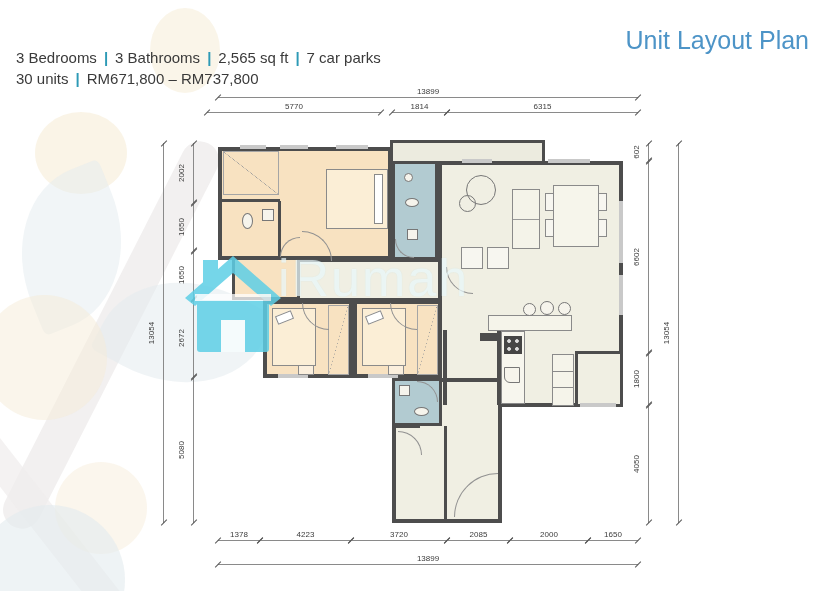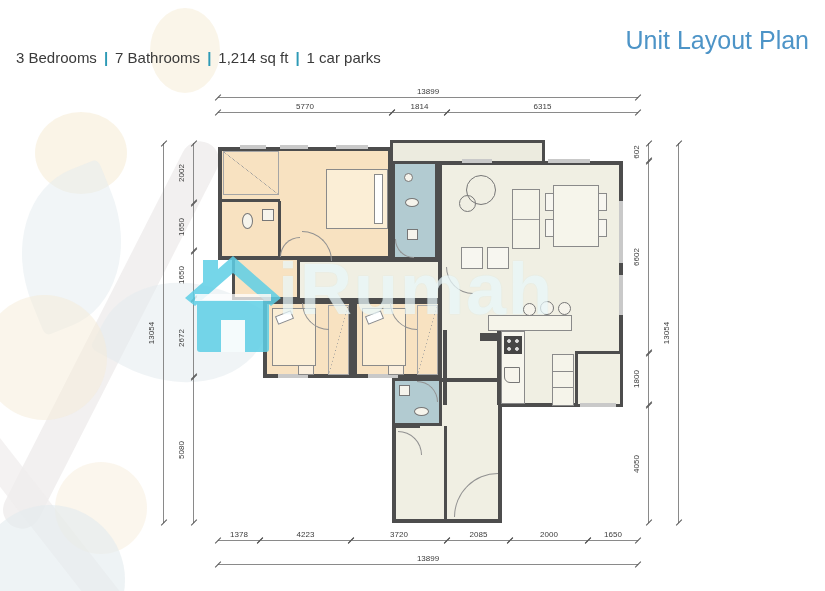--- a/index.html
+++ b/index.html
@@ -56,41 +56,44 @@
   .dim-h::before{width:8px;height:1px;left:-4px;top:-1px;transform:rotate(-45deg);}
   .dim-h::after{width:8px;height:1px;right:-4px;top:-1px;transform:rotate(-45deg);}
   .dim-v::before{width:8px;height:1px;left:-4px;top:0;transform:rotate(-45deg);}
   .dim-v::after{width:8px;height:1px;left:-4px;bottom:0;transform:rotate(-45deg);}
   .dim-h>span{position:absolute;left:50%;top:-2px;transform:translate(-50%,-100%);
     font-size:8px;color:#3c3c3c;white-space:nowrap;}
   .dim-v>span{position:absolute;left:-13px;top:50%;transform:translate(-50%,-50%) rotate(-90deg);
     font-size:8px;color:#3c3c3c;white-space:nowrap;}
   
   .watermark{position:absolute;pointer-events:none;}
-  .wm-text{position:absolute;left:278px;top:248px;font-size:72px;font-weight:700;
+  .wm-text{position:absolute;left:278px;top:248px;font-size:52px;font-weight:400;
     letter-spacing:2px;color:rgba(255,255,255,.58);
     text-shadow:0 0 1px rgba(140,215,230,.35);}
 </style>
 </head>
 <body>
 
 <div class="stage">
 
   <div class="deco beige" style="left:150px;top:8px;width:70px;height:85px;opacity:.55;"></div>
   <div class="deco beige" style="left:35px;top:112px;width:92px;height:82px;opacity:.6;"></div>
   <div class="deco branch" style="left:92px;top:120px;width:38px;height:430px;transform:rotate(27deg);opacity:.8;"></div>
   <div class="deco branch" style="left:30px;top:390px;width:30px;height:260px;transform:rotate(-38deg);opacity:.7;"></div>
   <div class="deco blue leaf" style="left:108px;top:275px;width:150px;height:115px;transform:rotate(28deg);opacity:.55;"></div>
   <div class="deco blue leaf" style="left:14px;top:175px;width:115px;height:145px;transform:rotate(-22deg);opacity:.5;"></div>
   <div class="deco beige" style="left:-18px;top:295px;width:125px;height:125px;opacity:.5;"></div>
   <div class="deco beige" style="left:55px;top:462px;width:92px;height:92px;opacity:.45;"></div>
   <div class="deco blue" style="left:-25px;top:505px;width:150px;height:150px;opacity:.6;"></div>
 
   <div class="specs">
-    <span>3 Bedrooms</span><span class="sep">|</span><span>7 Bathrooms</span><span class="sep">|</span><span>1,214 sq ft</span><span class="sep">|</span><span>1 car parks</span>
+    <span>3 Bedrooms</span><span class="sep">|</span><span>3 Bathrooms</span><span class="sep">|</span><span>2,565 sq ft</span><span class="sep">|</span><span>7 car parks</span>
+  </div>
+  <div class="info">
+    <span>30 units</span><span class="sep">|</span><span>RM671,800 – RM737,800</span>
   </div>
   <div class="corner-label">Unit Layout Plan</div>
 
   <div class="plan">
 
     <div class="room canopy" style="left:172px;top:-3px;width:155px;height:26px;"></div>
     <div class="room outer beige-room" style="left:0;top:4px;width:174px;height:113px;"></div>
     <div class="room beige-room" style="left:14px;top:114px;width:68px;height:43px;"></div>
     <div class="room cream-room" style="left:80px;top:117px;width:145px;height:40px;border-width:2px;"></div>
     <div class="room outer cream-room" style="left:220px;top:18px;width:185px;height:246px;"></div>
@@ -169,21 +172,21 @@
     <div class="fixture" style="left:181px;top:242px;width:11px;height:11px;"></div>
     <div class="fixture round" style="left:196px;top:264px;width:15px;height:9px;"></div>
     <div class="arc arc-tr" style="left:199px;top:238px;width:21px;height:21px;"></div>
     <div class="arc arc-tr" style="left:180px;top:288px;width:24px;height:24px;"></div>
     <div class="arc arc-tl" style="left:236px;top:330px;width:44px;height:44px;"></div>
   </div>
 
   <div class="dim-h" style="left:218px;top:97px;width:420px;">
       <span>13899</span>
     </div>
-  <div class="dim-h" style="left:218px;top:112px;width:174px;">
+  <div class="dim-h" style="left:207px;top:112px;width:174px;">
       <span>5770</span>
     </div>
   <div class="dim-h" style="left:392px;top:112px;width:55px;">
       <span>1814</span>
     </div>
   <div class="dim-h" style="left:447px;top:112px;width:191px;">
       <span>6315</span>
     </div>
 
   <div class="dim-h" style="left:218px;top:540px;width:42px;">

